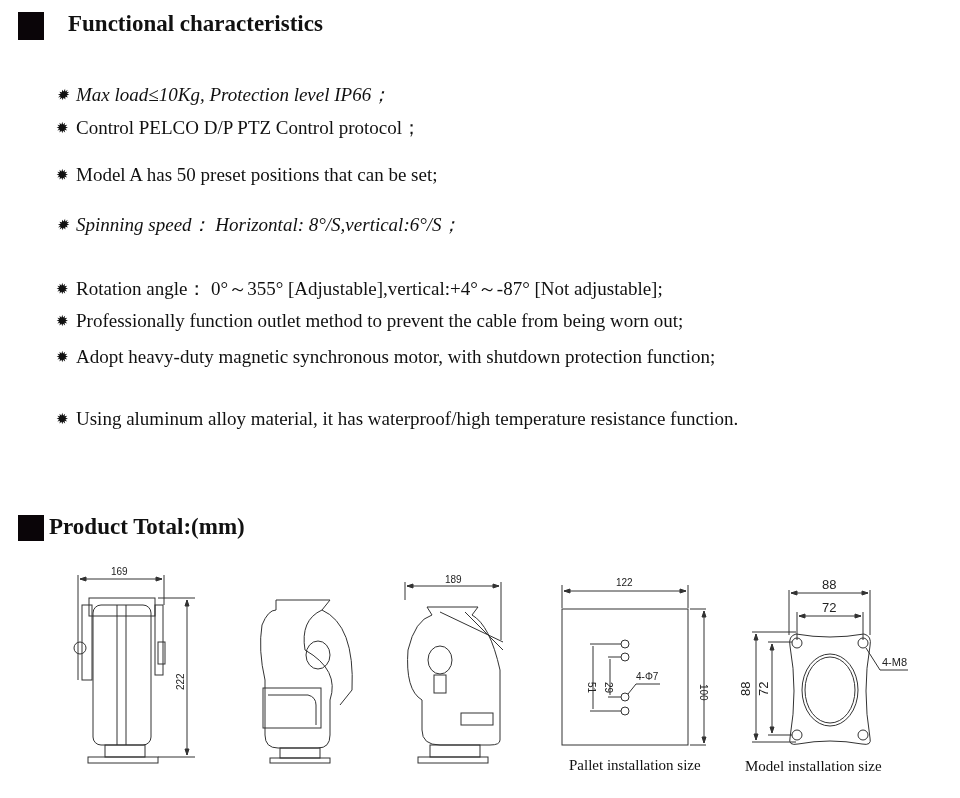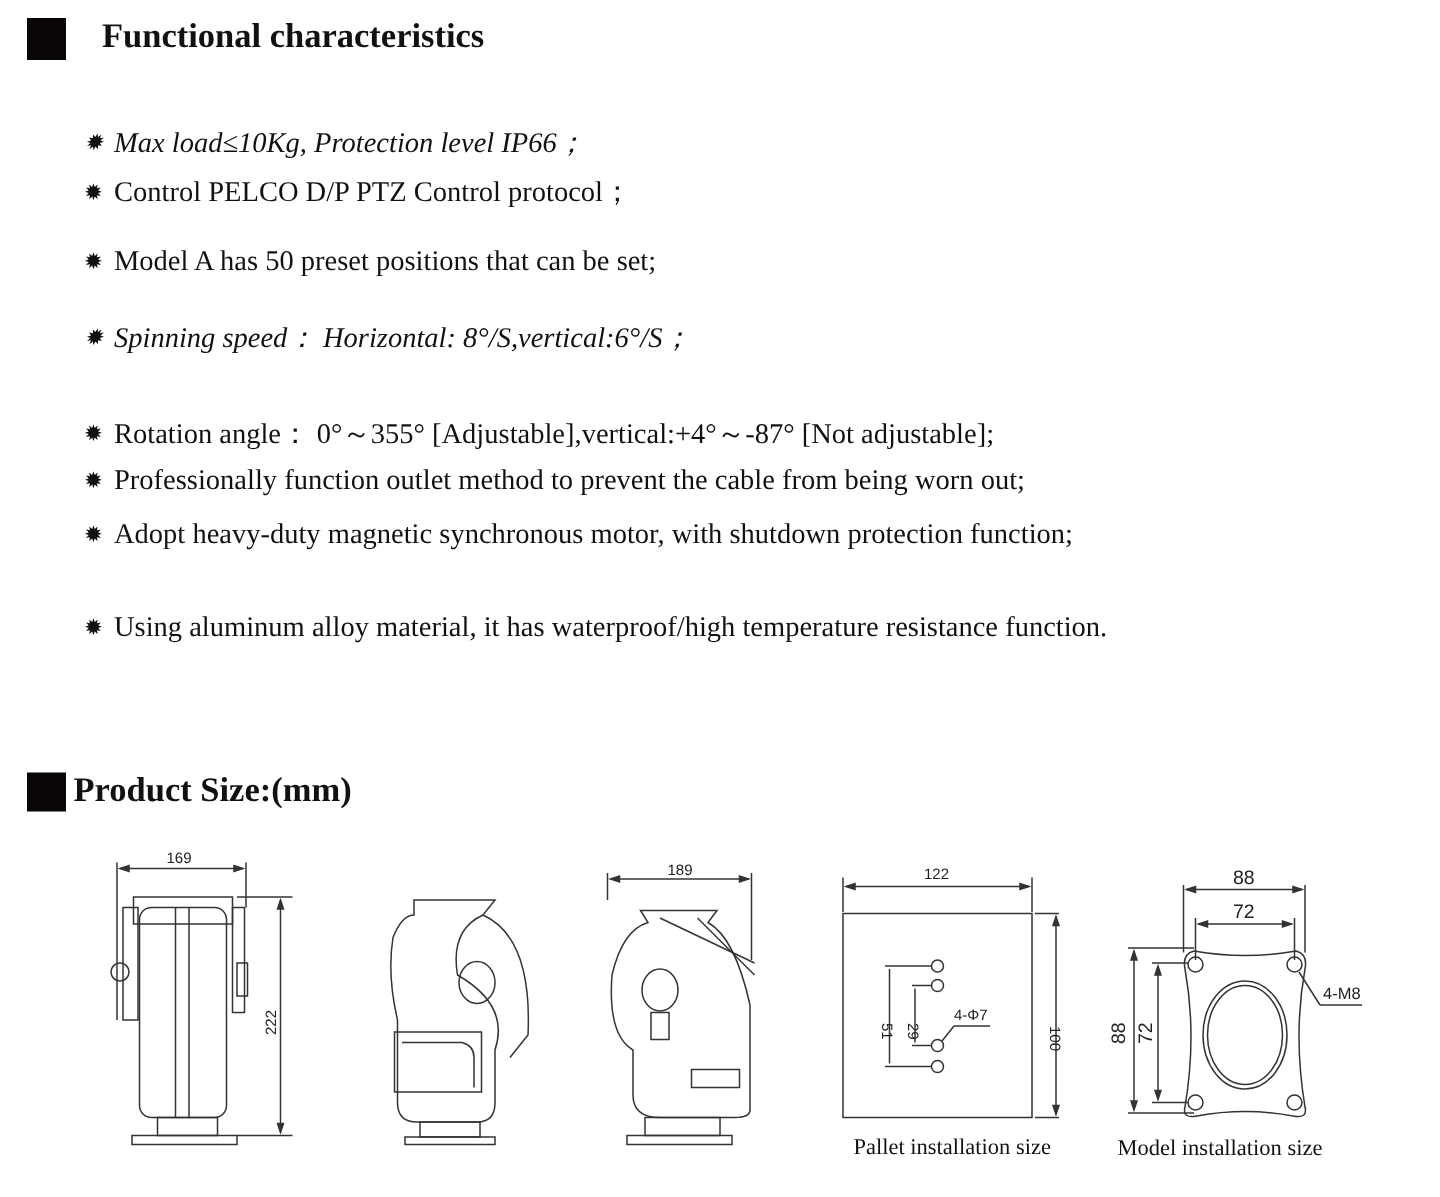--- a/index.html
+++ b/index.html
@@ -22,21 +22,21 @@
 <div class="bullet" style="top:82px;font-style:italic;"><span class="star">✹</span><span>Max load≤10Kg, Protection level IP66；</span></div>
 <div class="bullet" style="top:115px;"><span class="star">✹</span><span>Control PELCO D/P PTZ Control protocol；</span></div>
 <div class="bullet" style="top:164px;font-family:Liberation Serif, serif;"><span class="star">✹</span><span>Model A has 50 preset positions that can be set;</span></div>
 <div class="bullet" style="top:212px;font-style:italic;"><span class="star">✹</span><span>Spinning speed： Horizontal: 8°/S,vertical:6°/S；</span></div>
 <div class="bullet" style="top:276px;"><span class="star">✹</span><span>Rotation angle： 0°～355° [Adjustable],vertical:+4°～-87° [Not adjustable];</span></div>
 <div class="bullet" style="top:310px;"><span class="star">✹</span><span>Professionally function outlet method to prevent the cable from being worn out;</span></div>
 <div class="bullet" style="top:346px;"><span class="star">✹</span><span>Adopt heavy-duty magnetic synchronous motor, with shutdown protection function;</span></div>
 <div class="bullet" style="top:408px;"><span class="star">✹</span><span>Using aluminum alloy material, it has waterproof/high temperature resistance function.</span></div>
 
 <div class="hsq" style="left:18px;top:515px;width:26px;height:26px;"></div>
-<div class="h1" style="left:49px;top:514px;">Product Size:(mm)</div>
+<div class="h1" style="left:49px;top:514px;">Product Total:(mm)</div>
 
 <svg width="960" height="798" stroke="#333" fill="none" stroke-width="1">
 
   <g>
     <line x1="78" y1="575" x2="78" y2="680"></line>
     <line x1="164" y1="575" x2="164" y2="605"></line>
     <line x1="80" y1="579" x2="162" y2="579"></line>
     <polygon points="80,579 86,577 86,581" fill="#333"></polygon>
     <polygon points="162,579 156,577 156,581" fill="#333"></polygon>
     <rect x="89" y="598" width="66" height="18"></rect>

